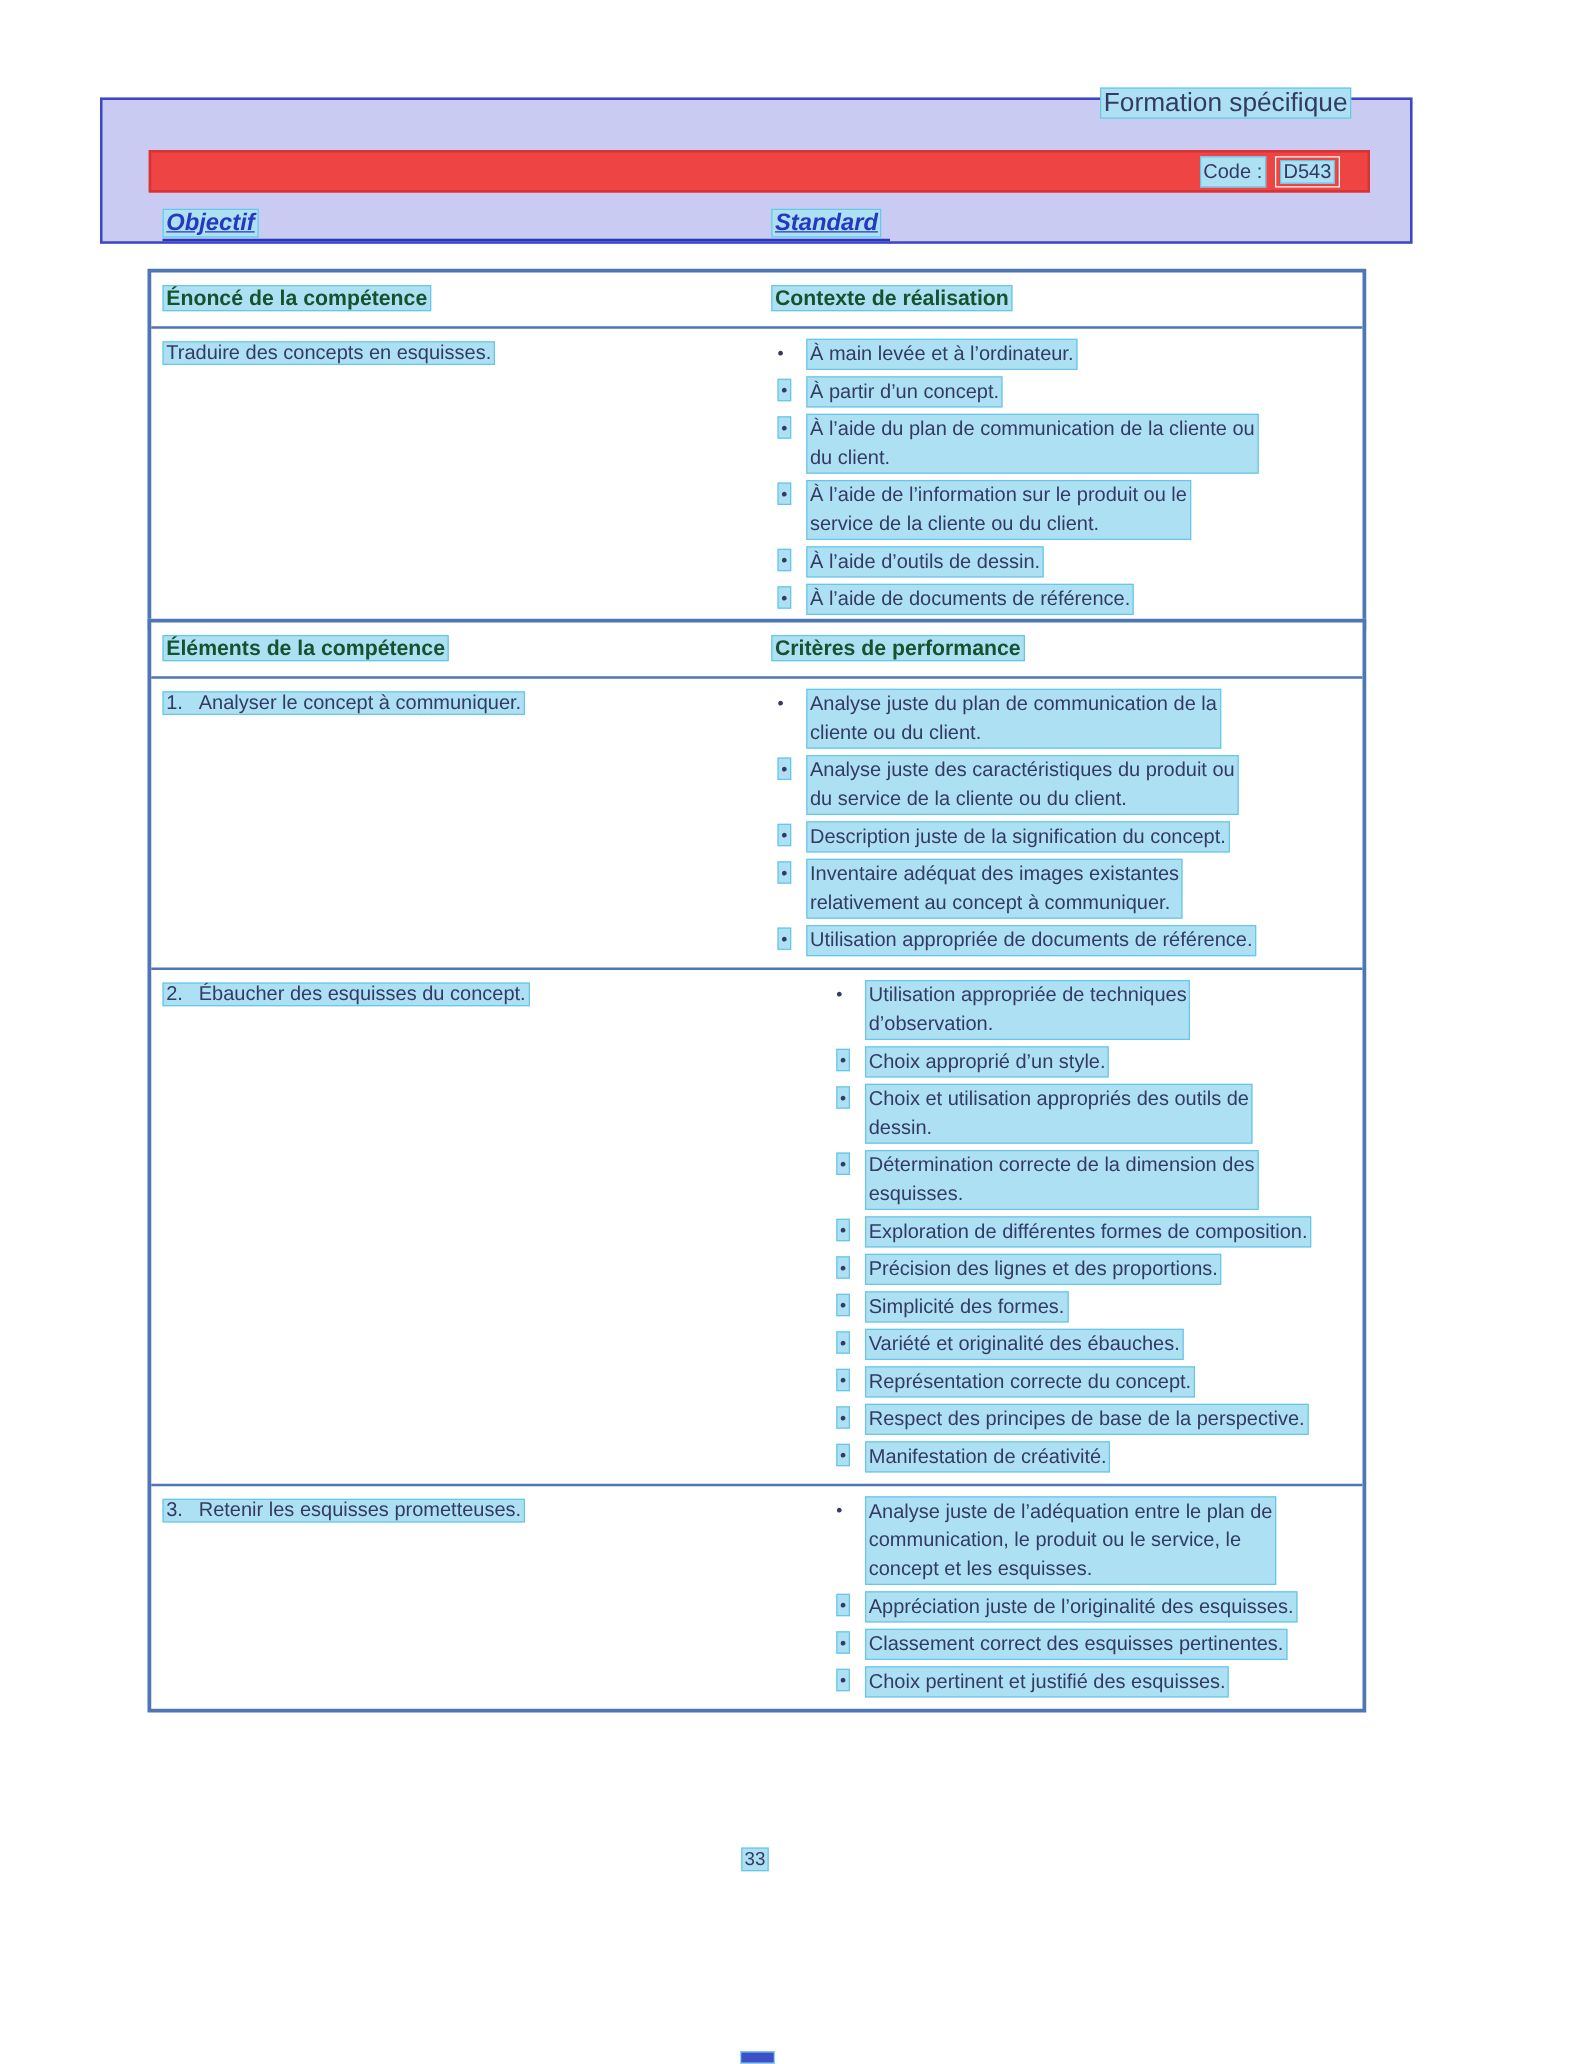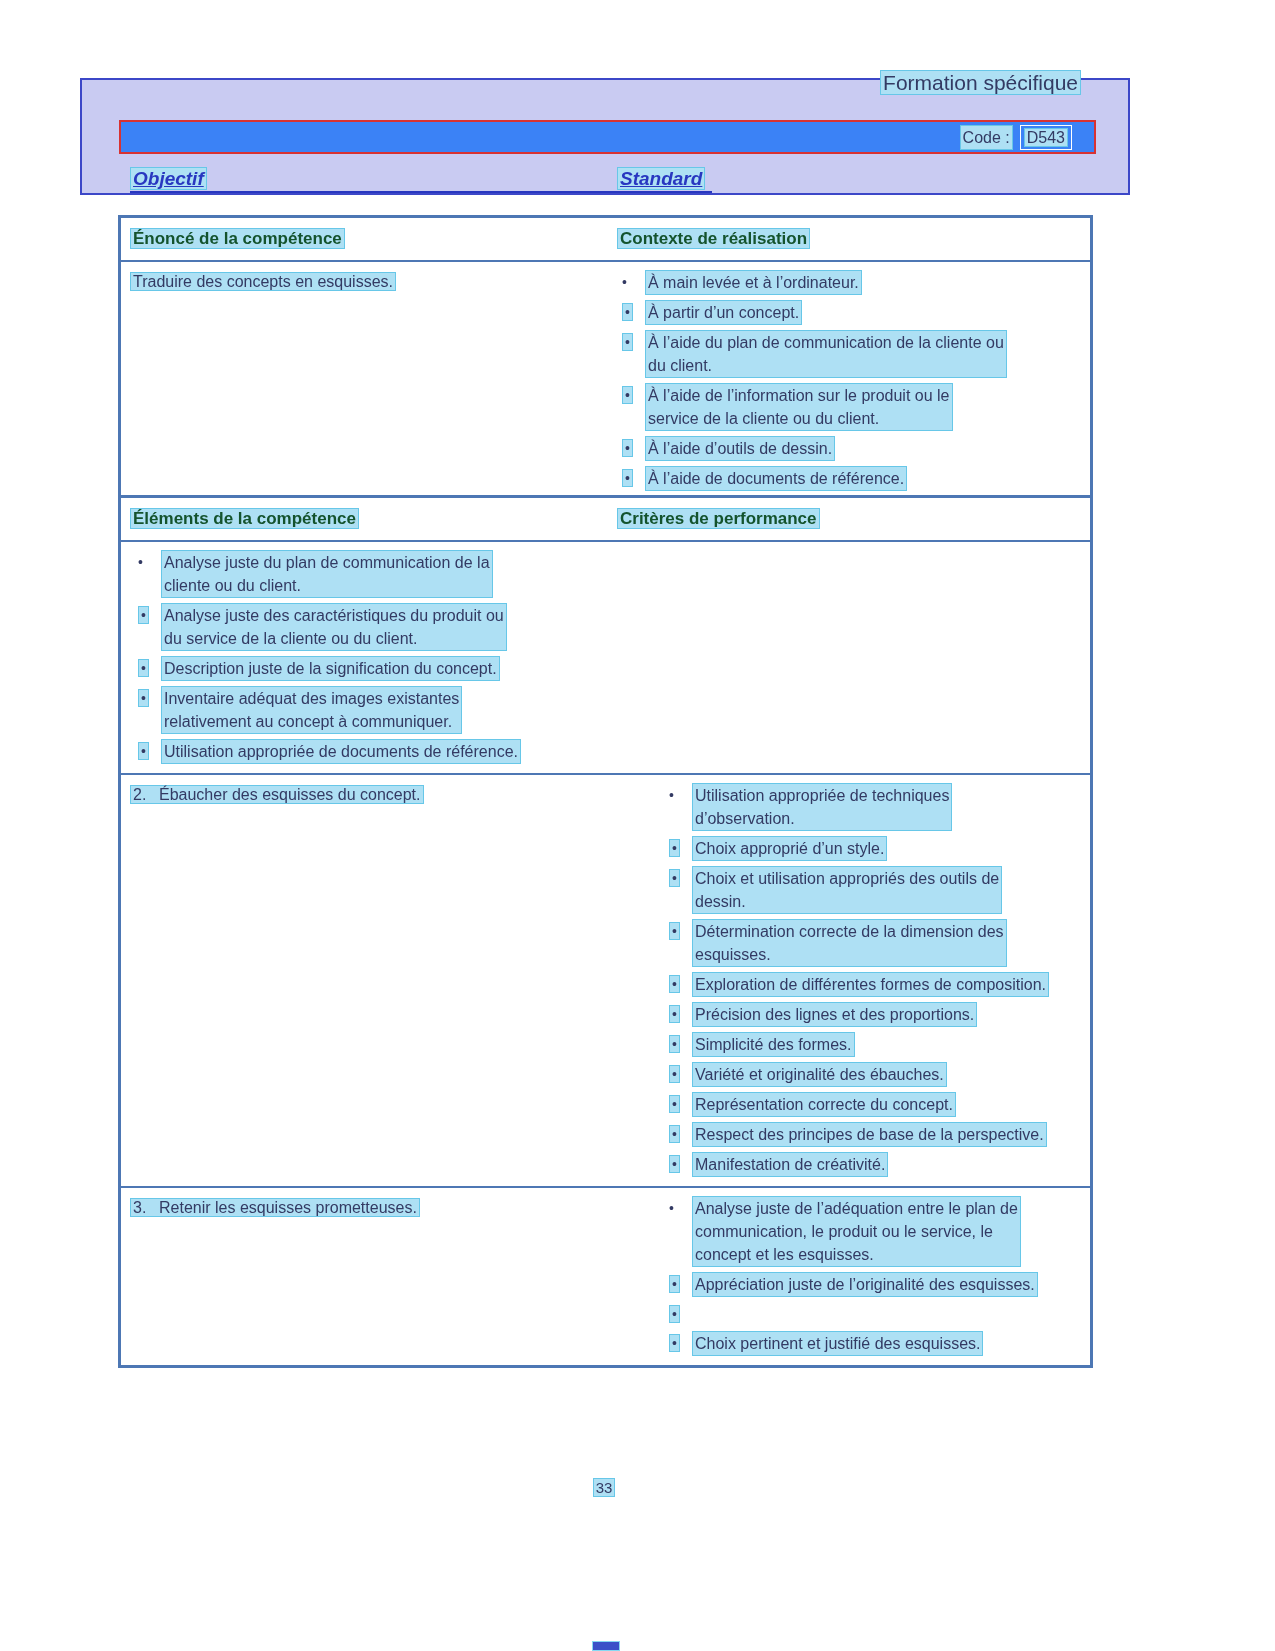--- a/index.html
+++ b/index.html
@@ -32,21 +32,21 @@
   .panel {
     position: absolute; left: 80px; top: 78px;
     width: 1050px; height: 117px;
     background: #c9cbf2; border: 2px solid #3c47c8;
     z-index: 1;
   }
   
   .code-bar {
     position: absolute; left: 119px; top: 120px;
     width: 977px; height: 34px;
-    background: #3b82f6; border: 2px solid #d83232;
+    background: #ef4444; border: 2px solid #d83232;
     display: flex; align-items: center; justify-content: flex-end;
     padding-right: 22px;
     z-index: 2;
   }
   .code-box { border: 1px solid #ffffff; padding: 0 3px; margin-left: 7px; }
 
   
   .obj-row {
     position: absolute; left: 130px; top: 166px;
     width: 582px; height: 27px;
@@ -161,20 +161,21 @@
     <div class="thead">
       <div class="th-left">
         <span class="hl b">Éléments de la compétence</span>
       </div>
       <div class="th-right">
         <span class="hl b">Critères de performance</span>
       </div>
     </div>
     <div class="tbody">
         <div class="trow">
+          <div class="lcell"><span class="hl"><span class="num">1.</span>Analyser le concept à communiquer.</span></div>
           <div class="rcell">
             <div class="bullet">
               <span class="bmark"><span class="mglyph">•</span></span>
               <span class="hl btext">Analyse juste du plan de communication de la
 cliente ou du client.</span>
             </div>
             <div class="bullet">
               <span class="bmark"><span class="hl mglyph">•</span></span>
               <span class="hl btext">Analyse juste des caractéristiques du produit ou
 du service de la cliente ou du client.</span>
@@ -254,20 +255,21 @@
               <span class="hl btext">Analyse juste de l’adéquation entre le plan de
 communication, le produit ou le service, le
 concept et les esquisses.</span>
             </div>
             <div class="bullet">
               <span class="bmark"><span class="hl mglyph">•</span></span>
               <span class="hl btext">Appréciation juste de l’originalité des esquisses.</span>
             </div>
             <div class="bullet">
               <span class="bmark"><span class="hl mglyph">•</span></span>
+              <span class="hl btext">Classement correct des esquisses pertinentes.</span>
             </div>
             <div class="bullet">
               <span class="bmark"><span class="hl mglyph">•</span></span>
               <span class="hl btext">Choix pertinent et justifié des esquisses.</span>
             </div>
           </div>
         </div>
       </div>
   </section>
 

